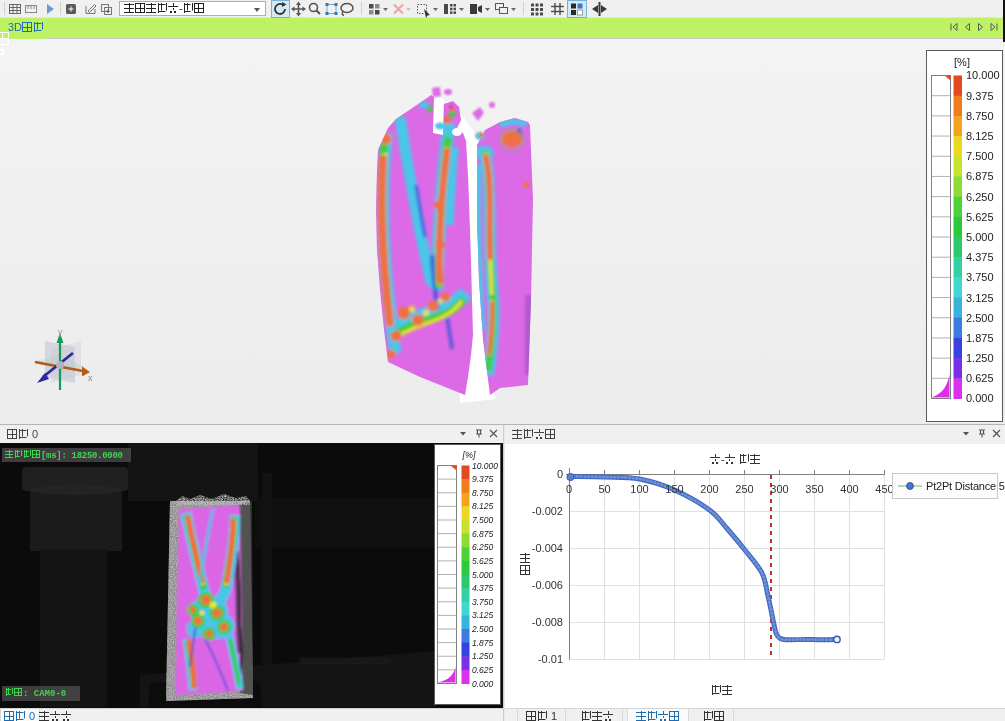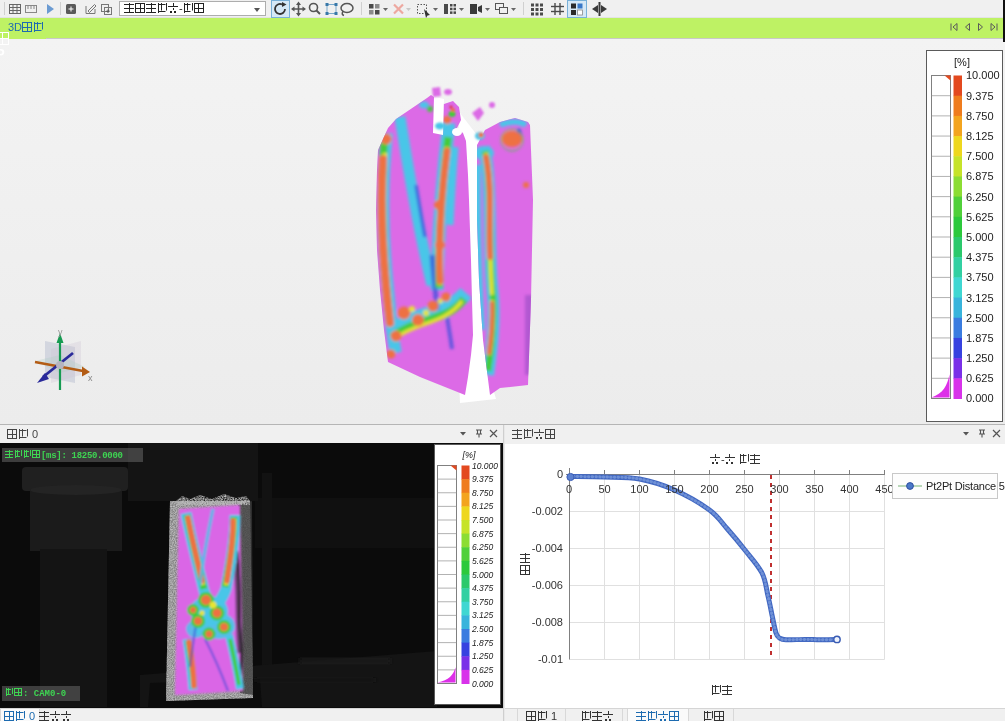--- a/index.html
+++ b/index.html
@@ -529,21 +529,21 @@
           <circle cx="224" cy="184" r="5.5"></circle>
 <circle cx="209" cy="191" r="5"></circle>
           <circle cx="193" cy="167" r="4.5"></circle>
 </g>
 <circle cx="213" cy="162" r="3.5" fill="#e8e432"></circle>
 <circle cx="202" cy="170" r="2.5" fill="#e8e432"></circle>
 <path d="M213,66 C208,90 203,115 200,142" stroke="#48c6e8" stroke-width="3.5" fill="none" opacity="0.8"></path>
 </g>
 
 </svg>
-<div class="abs" style="left:2px;top:448px;width:141px;height:14px;background:rgba(95,95,95,.6);color:#3ed452;font:bold 9px 'Liberation Mono',monospace;padding:2px 0 0 3px;white-space:nowrap;letter-spacing:-0.3px">
+<div class="abs" style="left:2px;top:448px;width:129px;height:14px;background:rgba(95,95,95,.6);color:#3ed452;font:bold 9px 'Liberation Mono',monospace;padding:2px 0 0 3px;white-space:nowrap;letter-spacing:-0.3px">
 <span class="k s k2" style="color:#3ed452"></span><span class="k s k3" style="color:#3ed452"></span><span class="k s k3" style="color:#3ed452"></span><span class="k s k1" style="color:#3ed452"></span>[ms]: 18250.0000</div>
 <div class="abs" style="left:2px;top:686px;width:78px;height:15px;background:rgba(95,95,95,.6);color:#3ed452;font:bold 9px 'Liberation Mono',monospace;padding:2px 0 0 3px;white-space:nowrap">
 <span class="k s k3" style="color:#3ed452"></span><span class="k s k1" style="color:#3ed452"></span>: CAM0-0</div>
 <svg class="abs" style="left:434px;top:444px" width="67" height="261" viewBox="0 0 67 261">
 <rect x="0.5" y="0.5" width="66" height="260" fill="#fff" stroke="#5a5a5a"></rect>
 <text x="35" y="14" font-size="9" font-style="italic" fill="#222" text-anchor="middle">[%]</text>
 <rect x="3.5" y="21.5" width="19" height="218" fill="#fff" stroke="#808080" stroke-width="1"></rect>
 <g stroke="#909090" stroke-width="0.7">
         <line x1="3.5" y1="35.12" x2="22.5" y2="35.12"></line>
         <line x1="3.5" y1="48.75" x2="22.5" y2="48.75"></line>

